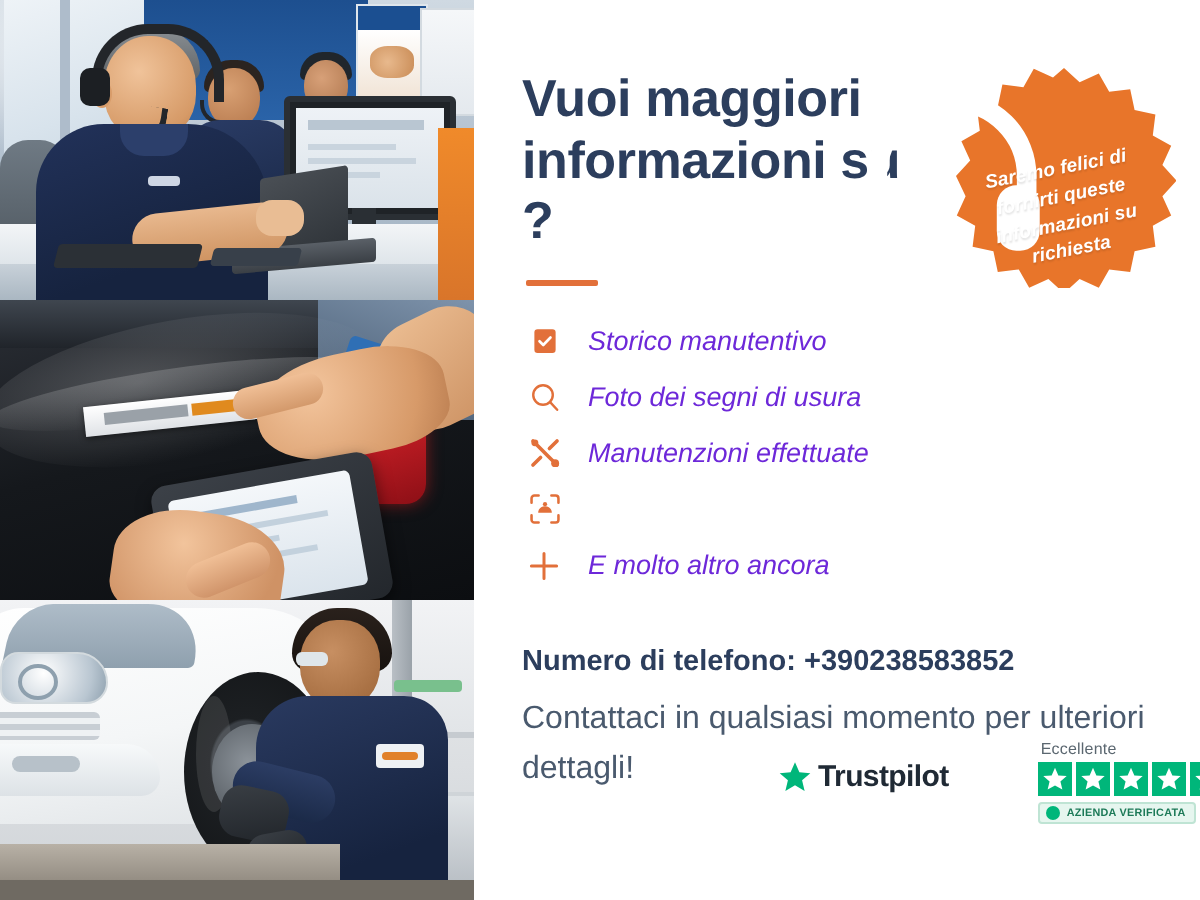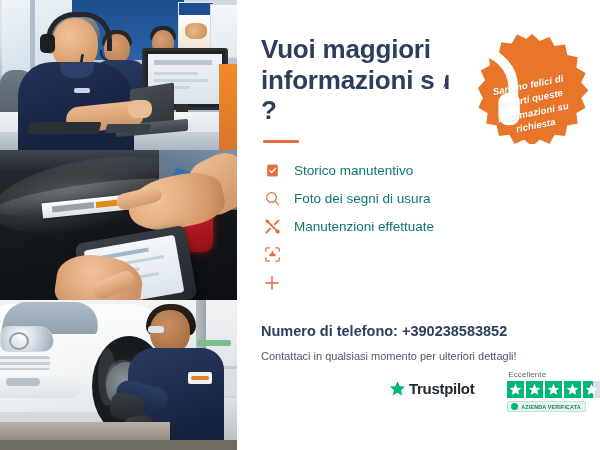--- a/index.html
+++ b/index.html
@@ -373,51 +373,52 @@
     height: 22px;
     flex: 0 0 22px;
     margin-right: 11px;
     display: flex;
     align-items: center;
     justify-content: center;
     color: #e2703a;
   }
   .f-label {
     font-size: 13.5px;
-    color: #0f766e;
+    color: #6d28d9;
     white-space: nowrap;
+    font-style: italic;
   }
 
   
   .phone-line {
     margin-top: 27px;
     font-size: 14.5px;
     font-weight: bold;
     color: #2c3e5d;
     white-space: nowrap;
   }
   .sub-line {
     margin-top: 9px;
-    font-size: 11px;
+    font-size: 16px;
     line-height: 1.55;
     color: #4a5a6e;
   }
 
   
   .trust {
     position: absolute;
     left: 152px;
     top: 370px;
     display: flex;
     align-items: flex-start;
   }
   .tp-logo {
     display: flex;
     align-items: center;
-    margin-right: 1px;
+    margin-right: 13px;
     padding-top: 10px;
   }
   .tp-star-logo { width: 17px; height: 17px; margin-right: 3px; }
   .tp-word {
     font-size: 15px;
     font-weight: bold;
     color: #202a35;
     letter-spacing: -0.3px;
   }
   .tp-right { display: flex; flex-direction: column; align-items: flex-start; margin-left: 32px; }
@@ -633,20 +634,21 @@
           </svg>
         </span>
       </li>
 
       <li class="feature">
         <span class="f-icon">
           <svg viewBox="0 0 24 24" width="18" height="18">
             <path d="M12 3.6v16.8M3.6 12h16.8" fill="none" stroke="#e2703a" stroke-width="2" stroke-linecap="round"></path>
           </svg>
         </span>
+        <span class="f-label">E molto altro ancora</span>
       </li>
 
     </ul>
 
     <div class="phone-line">Numero di telefono: +390238583852</div>
     <div class="sub-line">
       <div>Contattaci in qualsiasi momento per ulteriori dettagli!</div>
     </div>
 
     <div class="trust">

